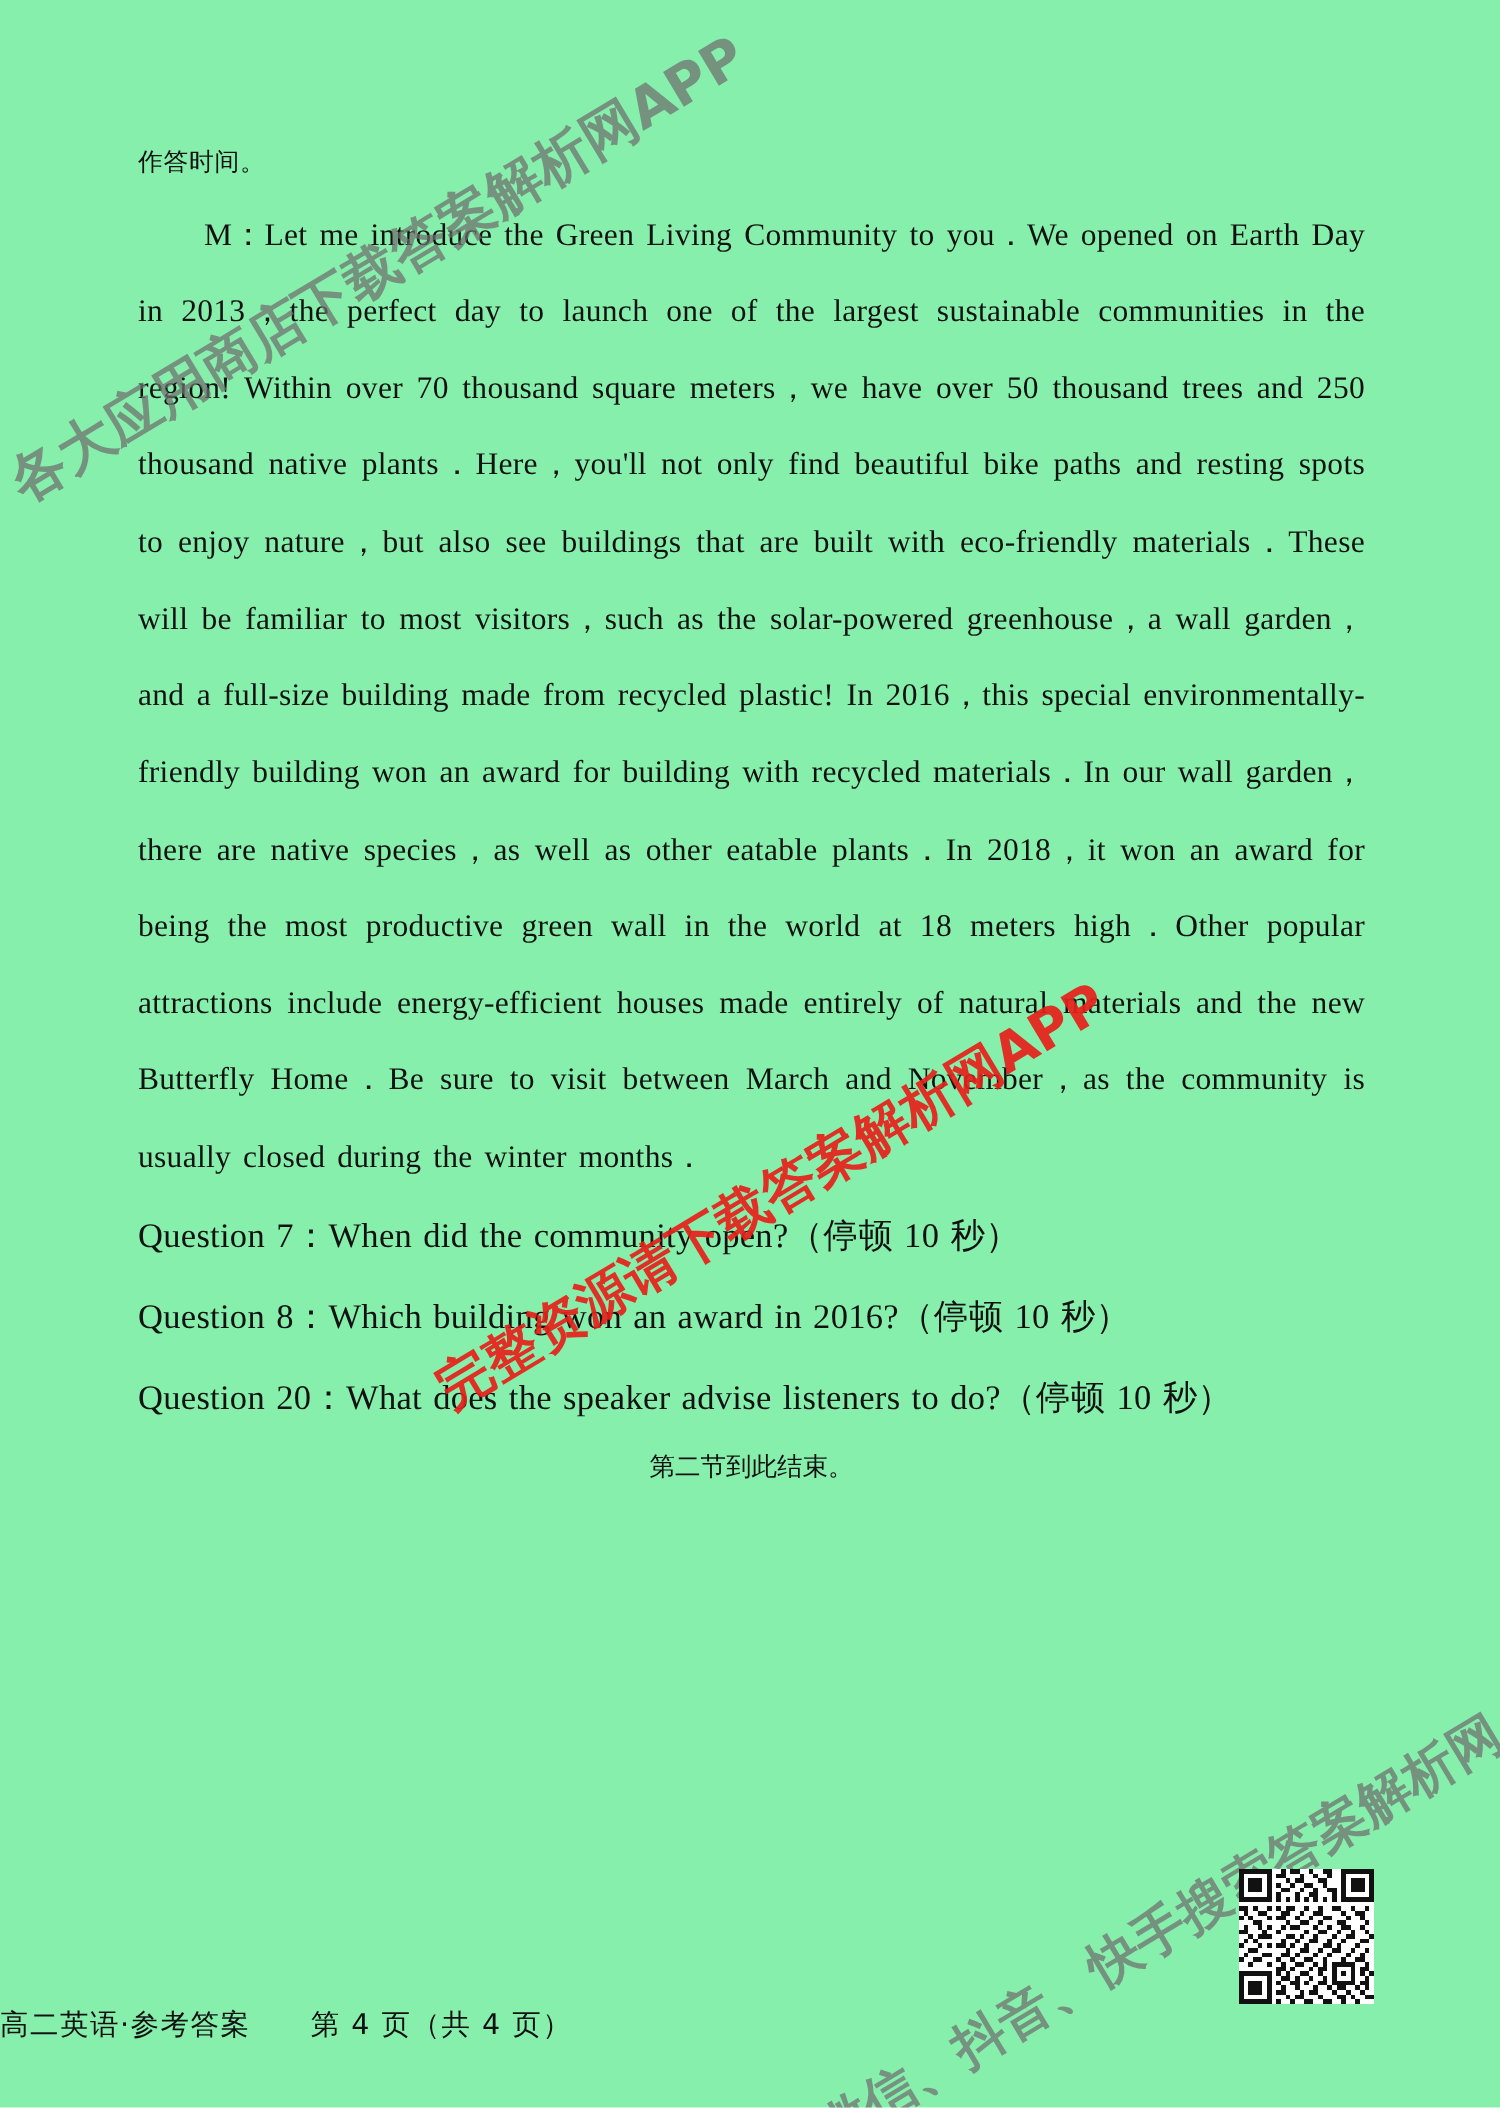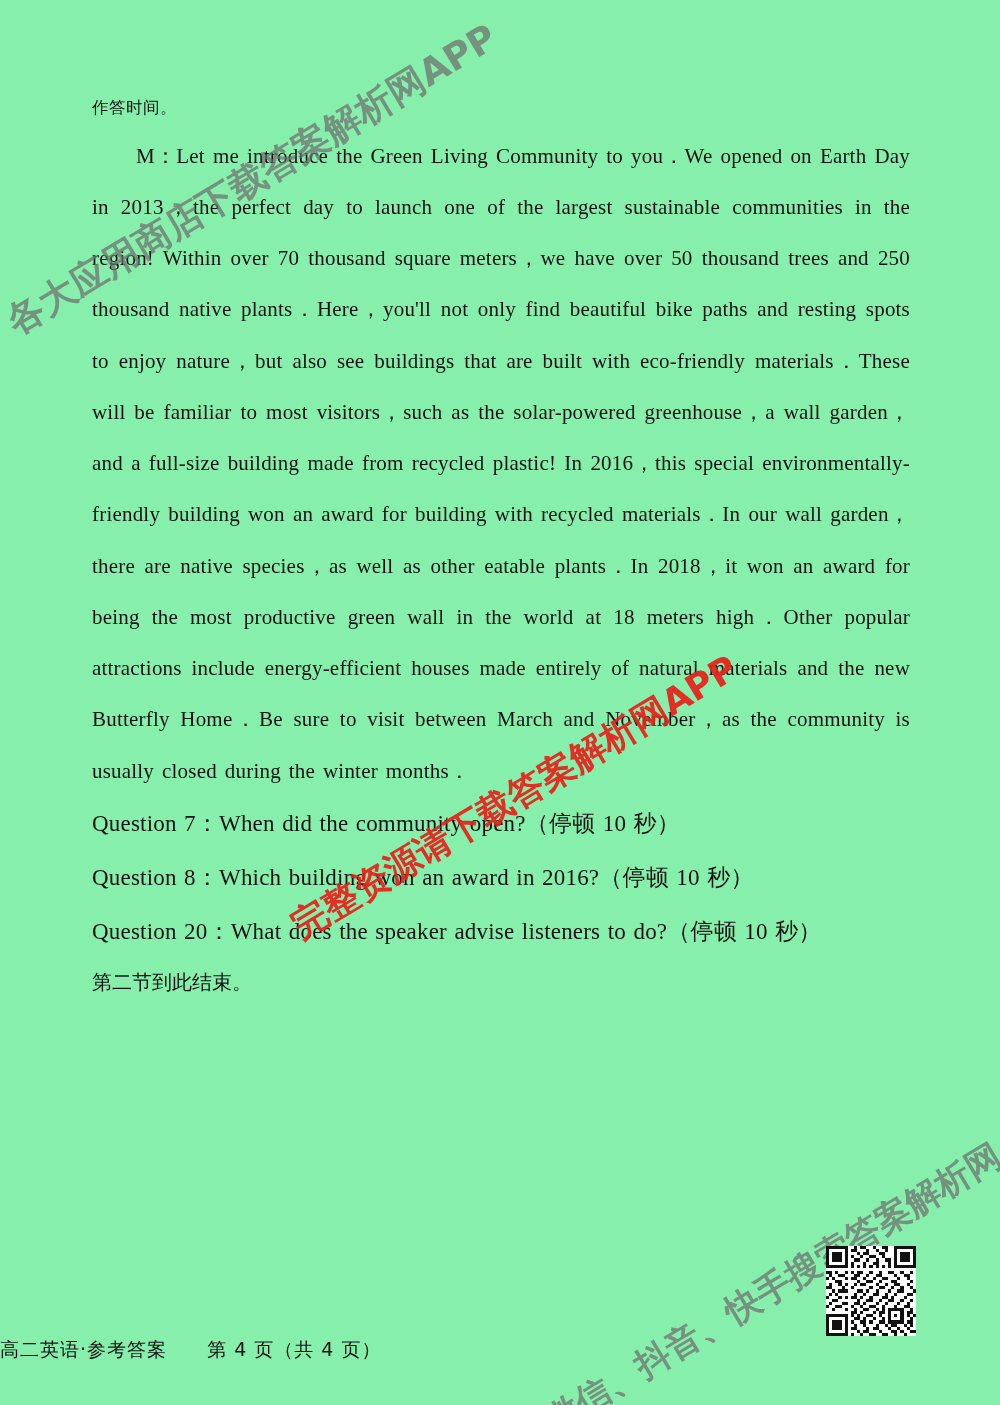--- a/index.html
+++ b/index.html
@@ -58,24 +58,25 @@
     margin: 0;
     font-size: 23px;
     line-height: 2.35;
     letter-spacing: 0.2px;
     word-spacing: 1.5px;
     color: #121212;
   }
 
   .closing {
     font-family: "DejaVu Sans", sans-serif;
-    font-size: 20px;
+    font-size: 17px;
     line-height: 2.3;
     margin: 0;
     color: #111;
+    text-align: center;
   }
 
   
   .wm {
     position: absolute;
     white-space: nowrap;
     font-family: "DejaVu Sans", sans-serif;
     font-weight: 700;
     pointer-events: none;
     user-select: none;

